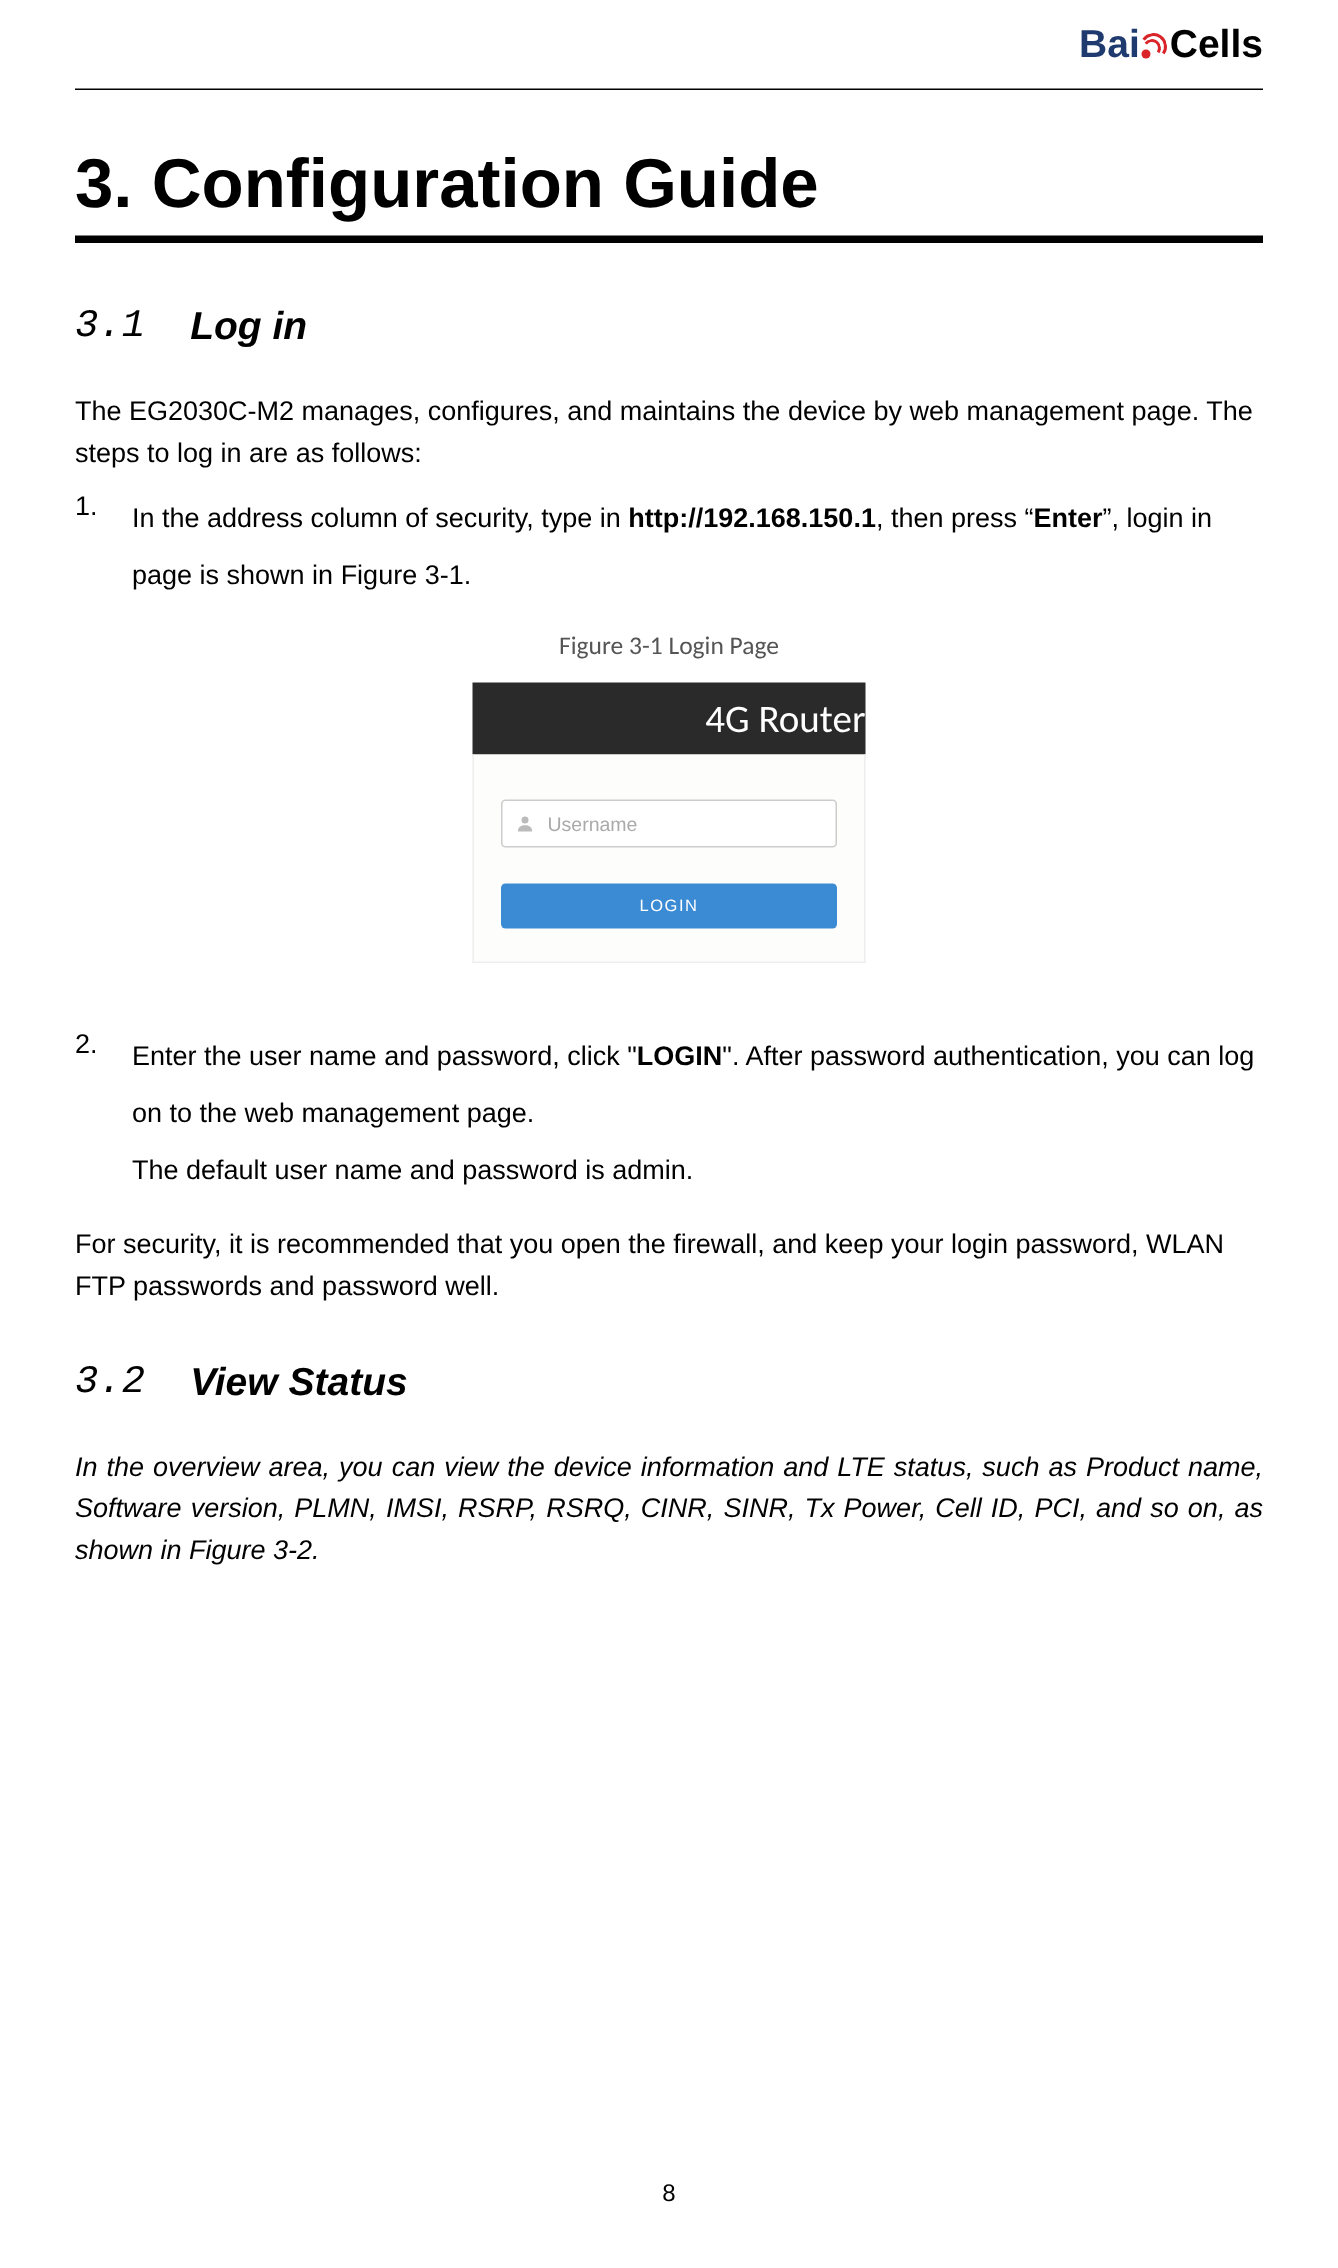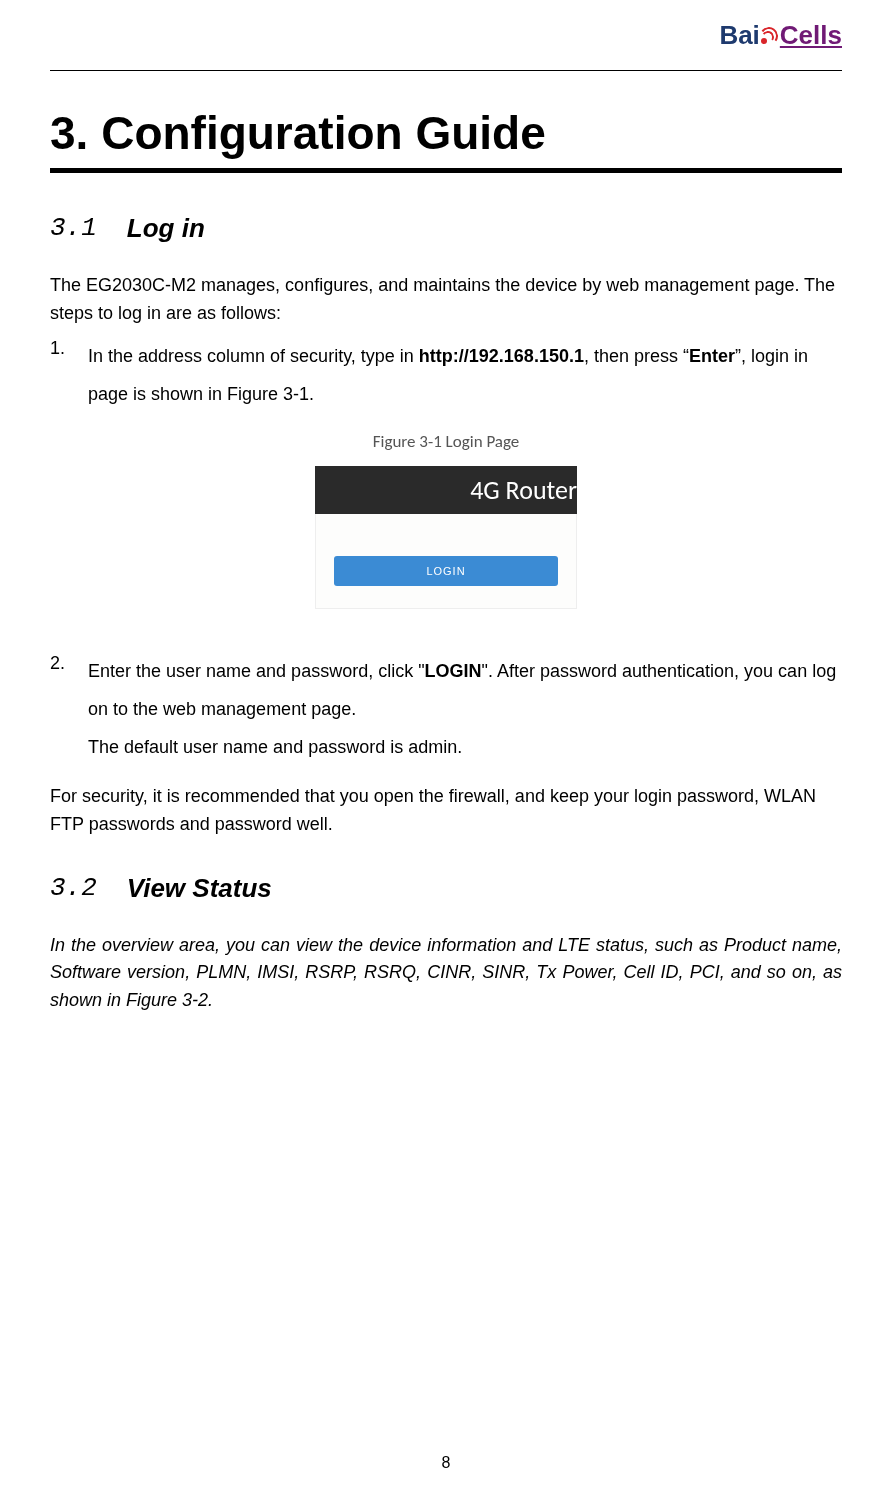--- a/index.html
+++ b/index.html
@@ -7,36 +7,36 @@
       font-family: Arial, sans-serif;
       background: #fff;
       color: #000;
       width: 892px;
       height: 1512px;
       position: relative;
       padding: 0 50px;
     }
     .header-bar {
       border-bottom: 1.5px solid #000;
-      height: 71px;
+      height: 60px;
       display: flex;
       justify-content: flex-end;
       align-items: center;
       margin-bottom: 27px;
     }
     .logo {
       font-family: Arial, sans-serif;
       font-size: 26px;
       font-weight: bold;
       color: #1a3a6e;
       display: flex;
       align-items: center;
     }
     .logo .bai { color: #1e3a6e; }
-    .logo .cells { color: #701a75; text-decoration: underline; }
+    .logo .cells { color: #000000; }
     .logo .signal {
       display: inline-block;
       position: relative;
       width: 18px;
       height: 18px;
       margin-left: 1px;
       margin-right: 1px;
     }
     .logo .signal::before {
       content: "";
@@ -209,20 +209,29 @@
       <span>In the address column of security, type in </span><span class="bold">http://192.168.150.1</span><span>, then press “</span><span class="bold">Enter</span><span>”, login in page is shown in Figure 3-1.</span>
     </span>
   </li>
 </ol>
 
 <div class="figure-caption">Figure 3-1 Login Page</div>
 
 <div class="login-figure">
   <div class="login-header">4G Router</div>
   <div class="login-body">
+    <div class="login-input">
+      <span class="icon">
+        <svg viewBox="0 0 24 24" fill="#bbb">
+            <circle cx="12" cy="8" r="4"></circle>
+            <path d="M4 20c0-4 4-6 8-6s8 2 8 6v1H4z"></path>
+          </svg>
+      </span>
+      <input type="text" placeholder="Username" style="">
+    </div>
     <button class="login-button">LOGIN</button>
   </div>
 </div>
 
 <ol class="steps">
   <li>
     <span class="marker">2.</span>
     <span class="step-body">
       <span>Enter the user name and password, click "</span><span class="bold">LOGIN</span><span>". After password authentication, you can log on to the web management page.</span><br>
       <span>The default user name and password is admin.</span>

